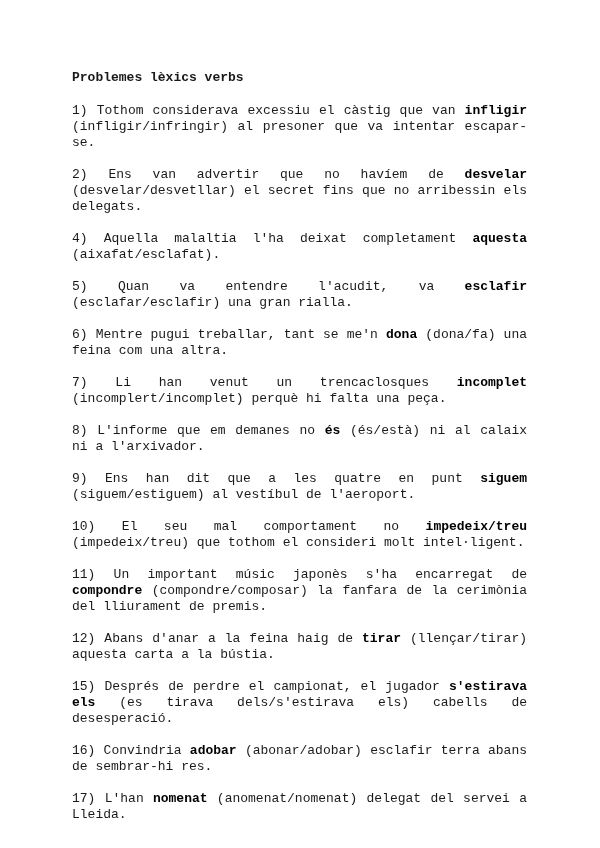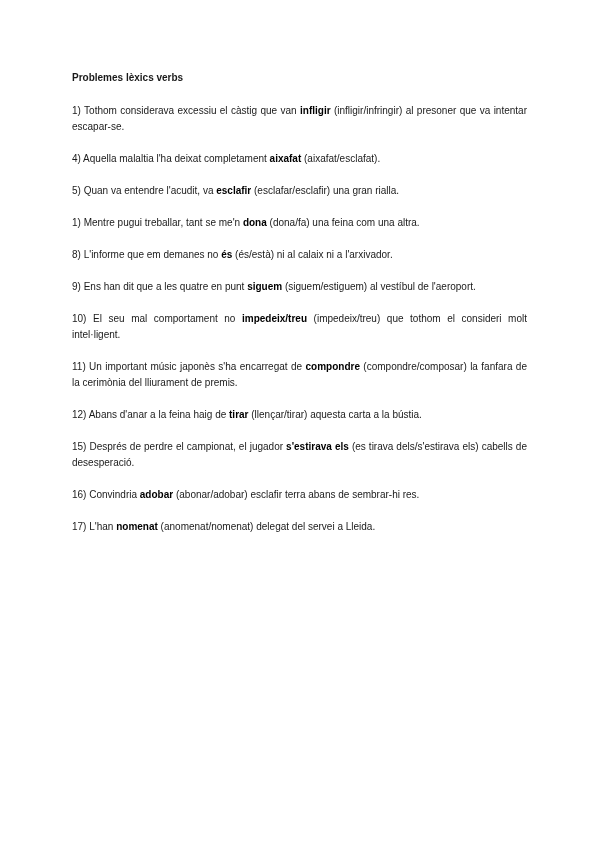--- a/index.html
+++ b/index.html
@@ -1,35 +1,37 @@
 <!DOCTYPE html>
 <html><head>
 <meta charset="utf-8">
 <style>
   html, body { margin: 0; padding: 0; background: #ffffff; }
   body { width: 600px; height: 848px; position: relative; overflow: hidden; }
   .page {
     position: absolute; left: 72px; top: 70px; width: 455px;
-    font-family: Liberation Sans, sans-serif; font-size: 10px;
+    font-family: Liberation Mono, monospace; font-size: 13px;
     line-height: 16px; color: #1a1a1a;
   }
   .title { font-weight: bold; margin: 0 0 17px 0; }
   .item { margin: 0 0 16px 0; text-align: justify; }
   .item .ans { font-weight: bold; color: #000; }
 </style>
 </head>
 <body>
 
 <div class="page">
   <p class="title">Problemes lèxics verbs</p>
 
   <p class="item"><span>1) Tothom considerava excessiu el càstig que van </span><span class="ans">infligir</span><span> (infligir/infringir) al presoner que va intentar escapar-se.</span></p>
-  <p class="item"><span>4) Aquella malaltia l'ha deixat completament </span><span class="ans">aixafat</span><span> (aixafat/esclafat).</span></p>
+  <p class="item"><span>2) Ens van advertir que no havíem de </span><span class="ans">desvelar</span><span> (desvelar/desvetllar) el secret fins que no arribessin els delegats.</span></p>
+  <p class="item"><span>4) Aquella malaltia l'ha deixat completament </span><span class="ans">aquesta</span><span> (aixafat/esclafat).</span></p>
   <p class="item"><span>5) Quan va entendre l'acudit, va </span><span class="ans">esclafir</span><span> (esclafar/esclafir) una gran rialla.</span></p>
-  <p class="item"><span>1) Mentre pugui treballar, tant se me'n </span><span class="ans">dona</span><span> (dona/fa) una feina com una altra.</span></p>
+  <p class="item"><span>6) Mentre pugui treballar, tant se me'n </span><span class="ans">dona</span><span> (dona/fa) una feina com una altra.</span></p>
+  <p class="item"><span>7) Li han venut un trencaclosques </span><span class="ans">incomplet</span><span> (incomplert/incomplet) perquè hi falta una peça.</span></p>
   <p class="item"><span>8) L'informe que em demanes no </span><span class="ans">és</span><span> (és/està) ni al calaix ni a l'arxivador.</span></p>
   <p class="item"><span>9) Ens han dit que a les quatre en punt </span><span class="ans">siguem</span><span> (siguem/estiguem) al vestíbul de l'aeroport.</span></p>
   <p class="item"><span>10) El seu mal comportament no </span><span class="ans">impedeix/treu</span><span> (impedeix/treu) que tothom el consideri molt intel·ligent.</span></p>
   <p class="item"><span>11) Un important músic japonès s'ha encarregat de </span><span class="ans">compondre</span><span> (compondre/composar) la fanfara de la cerimònia del lliurament de premis.</span></p>
   <p class="item"><span>12) Abans d'anar a la feina haig de </span><span class="ans">tirar</span><span> (llençar/tirar) aquesta carta a la bústia.</span></p>
   <p class="item"><span>15) Després de perdre el campionat, el jugador </span><span class="ans">s'estirava els</span><span> (es tirava dels/s'estirava els) cabells de desesperació.</span></p>
   <p class="item"><span>16) Convindria </span><span class="ans">adobar</span><span> (abonar/adobar) esclafir terra abans de sembrar-hi res.</span></p>
   <p class="item"><span>17) L'han </span><span class="ans">nomenat</span><span> (anomenat/nomenat) delegat del servei a Lleida.</span></p>
 </div>
 

